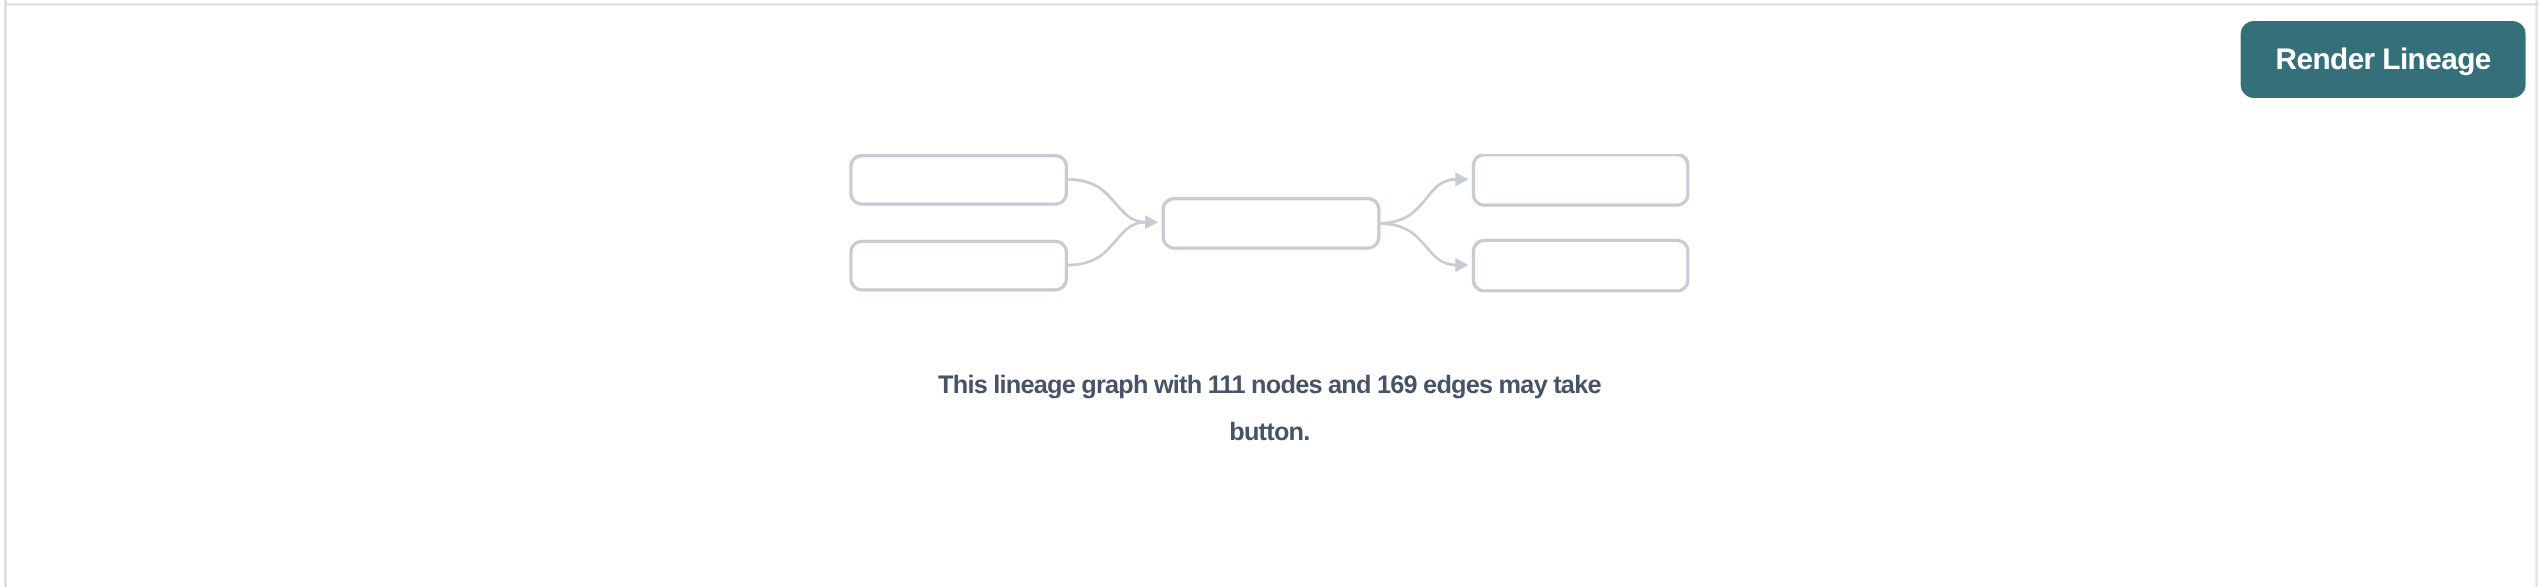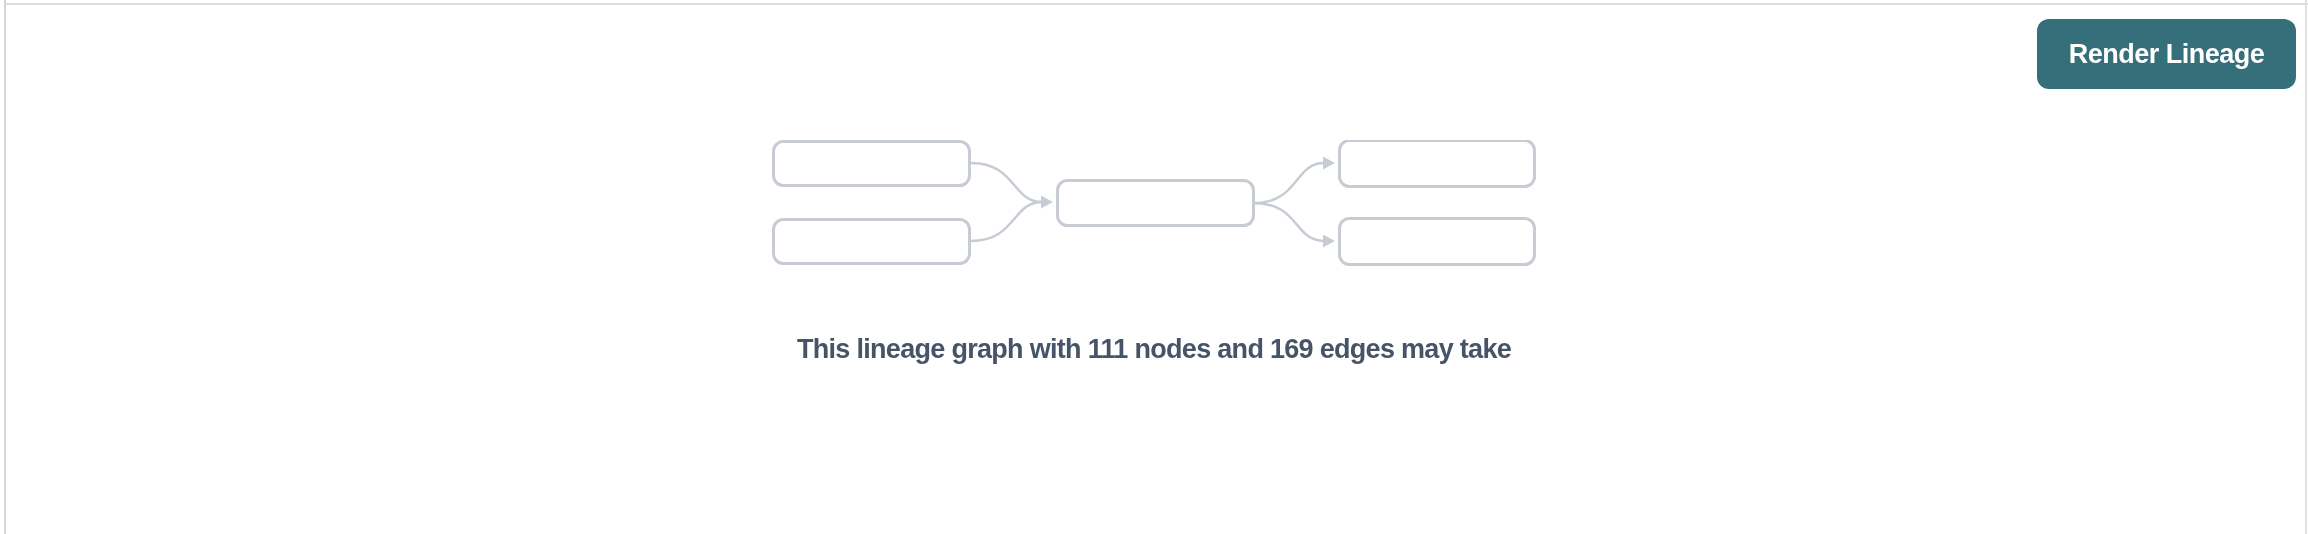--- a/index.html
+++ b/index.html
@@ -76,21 +76,21 @@
     stroke: var(--node-stroke, #c7ccd4);
     stroke-width: 2.5;
   }
   .graph-svg .arrowhead {
     fill: var(--node-stroke, #c7ccd4);
     stroke: none;
   }
   .message {
     margin-top: 62px;
     text-align: center;
-    font-size: 27px;
+    font-size: 23px;
     font-weight: 700;
     letter-spacing: -0.7px;
     line-height: 43px;
     color: var(--message-text, #475467);
     white-space: nowrap;
   }
 </style>
 </head>
 <body>
 
@@ -119,16 +119,17 @@
       <path class="arrowhead" d="M269,55.5 L281,62 L269,68.5 Z"></path>
 
       <path class="edge" d="M482,63 C527,63 522,23 552,23"></path>
       <path class="arrowhead" d="M551,16.5 L563,23 L551,29.5 Z"></path>
       <path class="edge" d="M482,63 C527,63 522,101 552,101"></path>
       <path class="arrowhead" d="M551,94.5 L563,101 L551,107.5 Z"></path>
     </svg>
 
     <div class="message">
       <div>This lineage graph with 111 nodes and 169 edges may take</div>
+      <div>button.</div>
     </div>
 
   </div>
 </div>
 
 </body></html>

